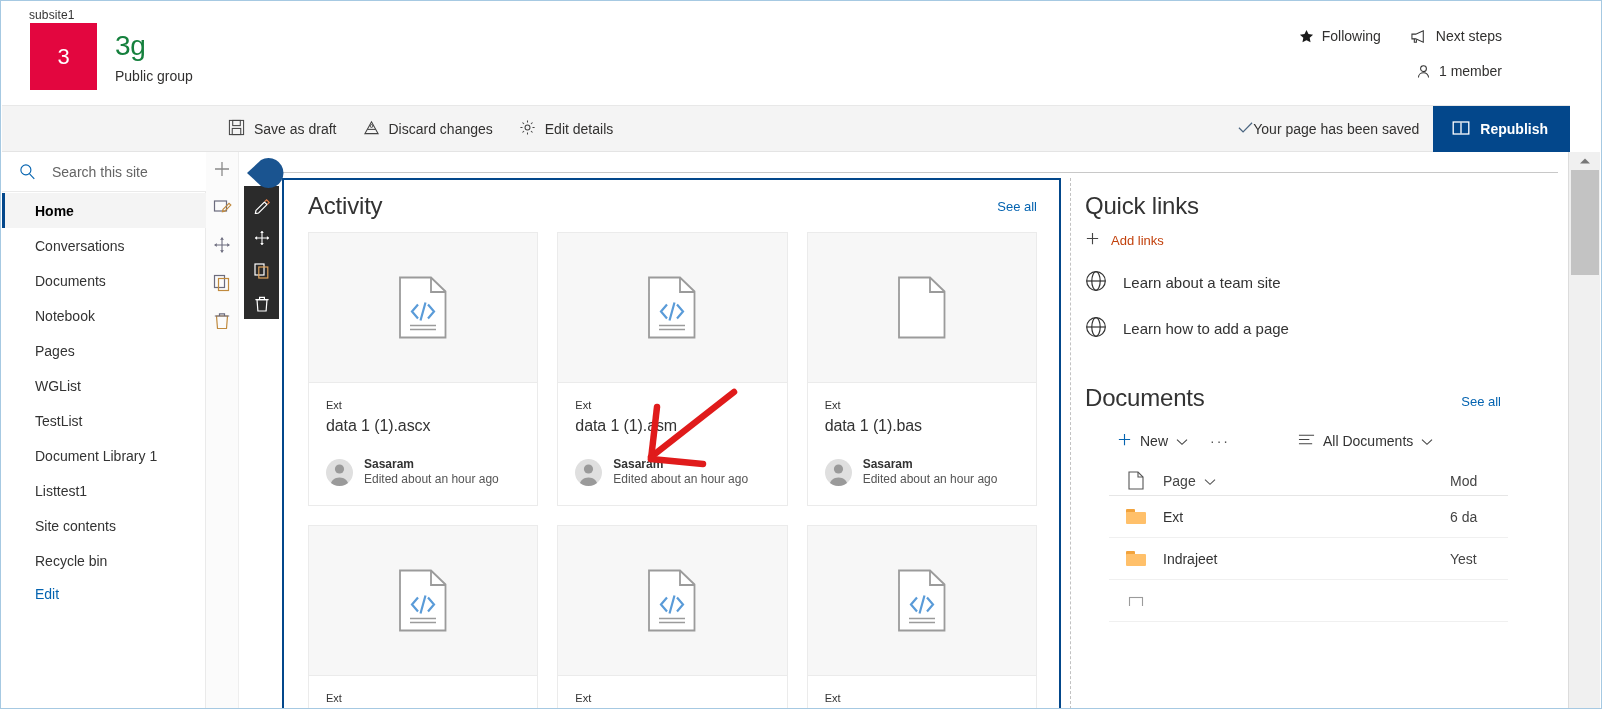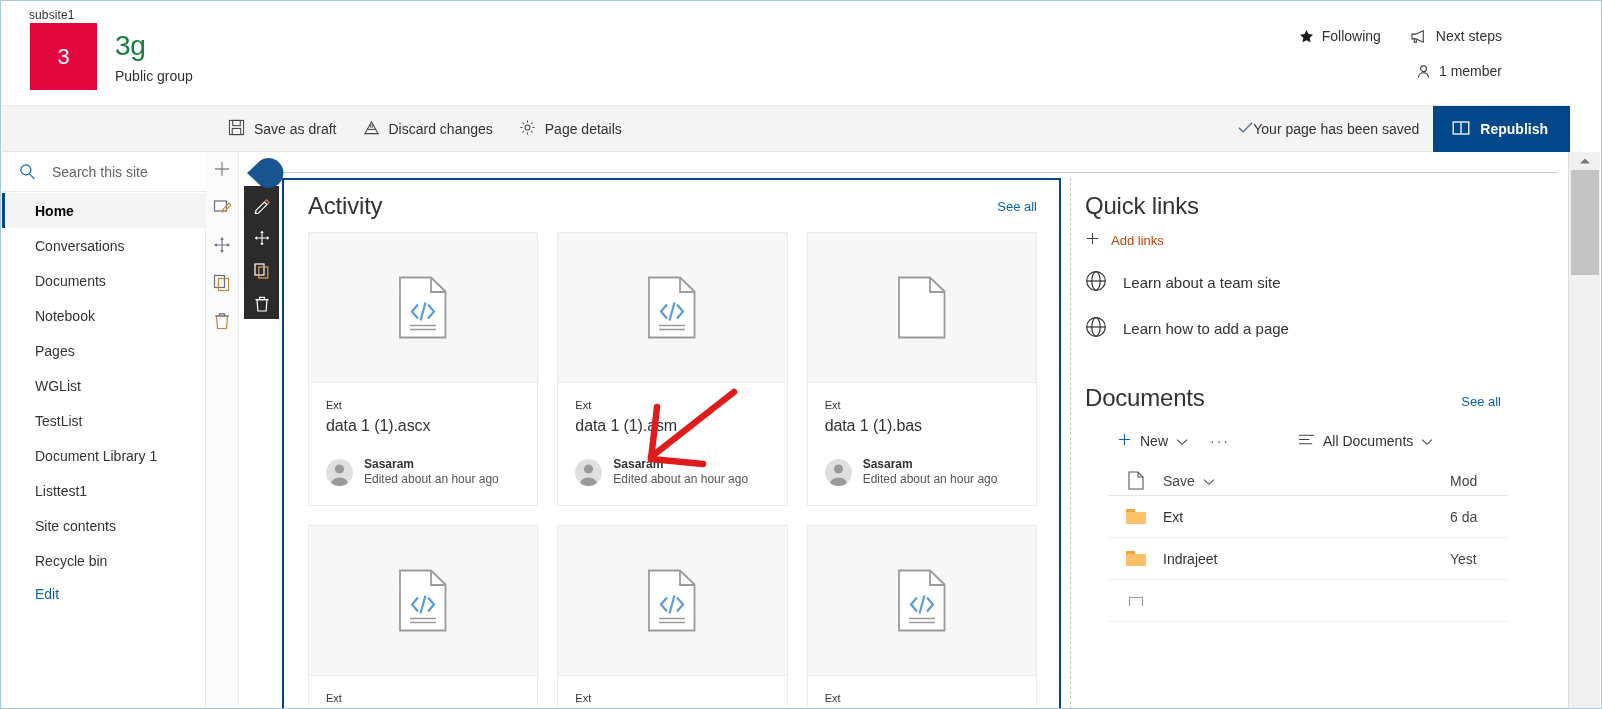--- a/index.html
+++ b/index.html
@@ -357,21 +357,21 @@
         </span>
         <span>Discard changes</span>
       </div>
       <div class="cmd-item">
         <span>
           <svg width="17" height="17" viewBox="0 0 18 18">
               <circle cx="9" cy="9" r="2.6" fill="none" stroke="#444" stroke-width="1.1"></circle>
               <path d="M9 1.5v2.2M9 14.3v2.2M1.5 9h2.2M14.3 9h2.2M3.7 3.7l1.6 1.6M12.7 12.7l1.6 1.6M14.3 3.7l-1.6 1.6M5.3 12.7l-1.6 1.6" stroke="#444" stroke-width="1.1"></path>
             </svg>
         </span>
-        <span>Page details</span>
+        <span>Edit details</span>
       </div>
     </div>
     <div class="cmd-right">
       <div class="saved-status">
         <span>
           <svg width="15" height="13" viewBox="0 0 16 13">
               <path d="M1 6.8l4.4 4.4L15 1.4" fill="none" stroke="#4a6580" stroke-width="1.3"></path>
             </svg>
         </span>
         <span>Your page has been saved</span>
@@ -714,21 +714,21 @@
 
         <div class="doc-table">
           <div class="doc-row header">
             <div class="dc-icon">
               <svg width="16" height="19" viewBox="0 0 16 19">
                   <path d="M1 1h9l5 5v12H1z" fill="none" stroke="#555" stroke-width="1.1"></path>
                   <path d="M10 1v5h5" fill="none" stroke="#555" stroke-width="1.1"></path>
                 </svg>
             </div>
             <div class="dc-name">
-              <span>Save</span>
+              <span>Page</span>
               <span>
                 <svg width="12" height="8" viewBox="0 0 12 8">
                     <path d="M1 1.6L6 6.3l5-4.7" fill="none" stroke="#555" stroke-width="1.1"></path>
                   </svg>
               </span>
             </div>
             <div class="dc-mod">Mod</div>
           </div>
 
           <div class="doc-row">

